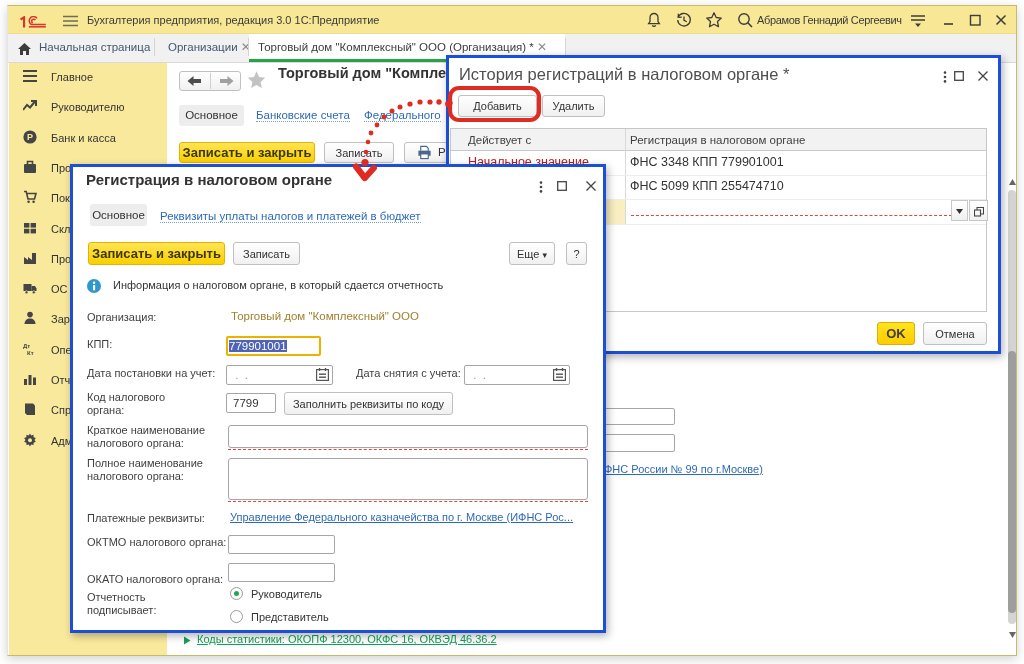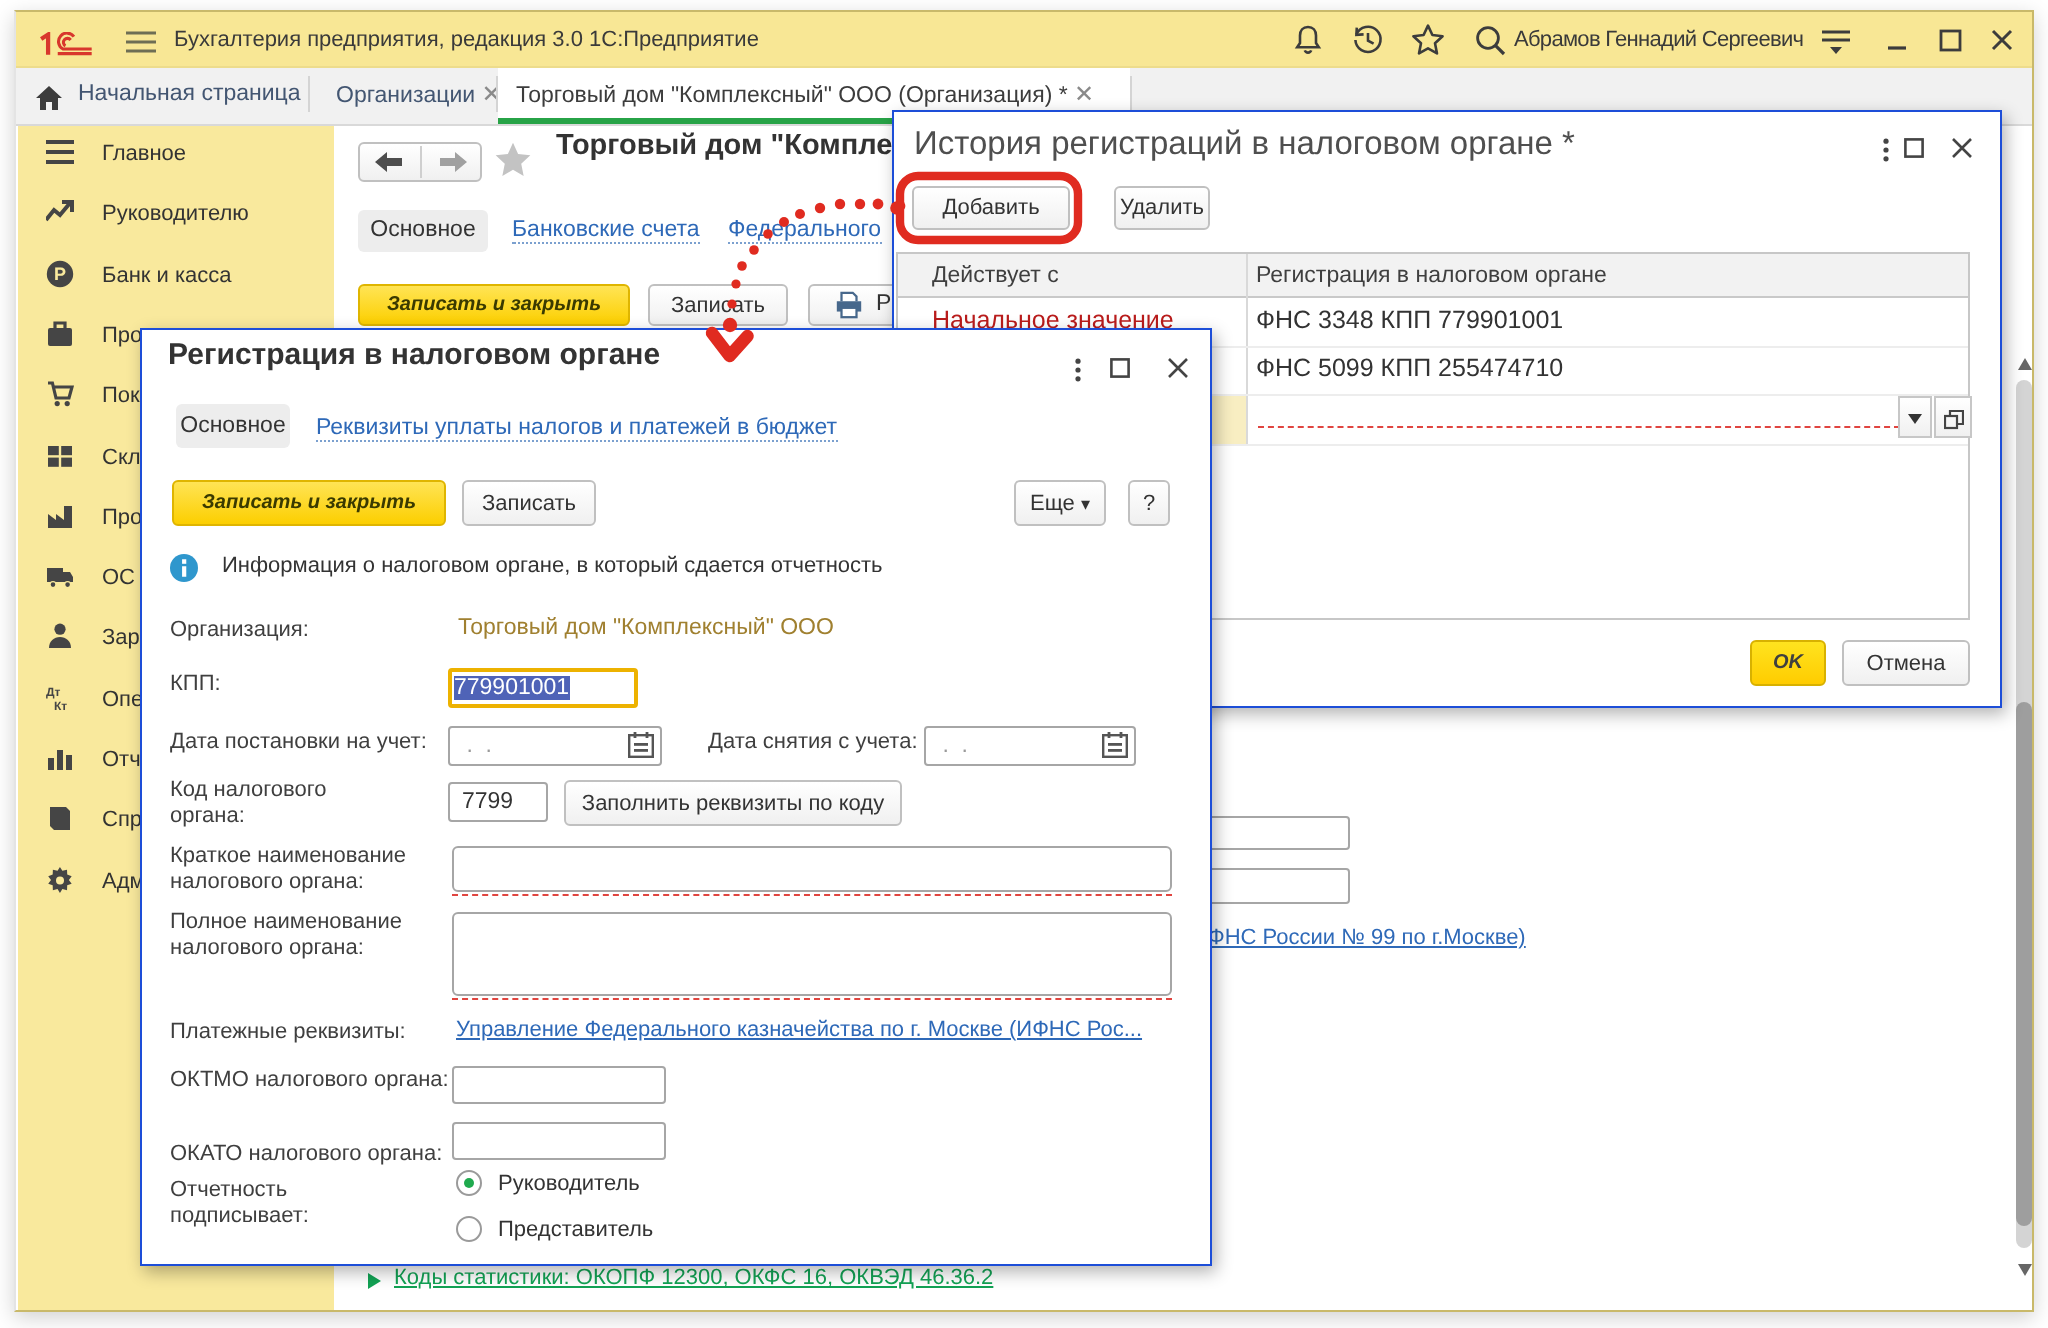--- a/index.html
+++ b/index.html
@@ -17,25 +17,25 @@
   .tabsep { position:absolute; top:4px; height:18px; width:1px; background:#d4d4d4; }
   .tabx { color:#8a8a8a; font-size:12px; }
   
   .sidebar { position:absolute; left:1px; top:57px; width:158px; height:592px; background:#f9e99d; }
   .sbitem { position:absolute; left:0; width:158px; height:30px; }
   .sbitem .lbl { position:absolute; left:42px; top:9px; font-size:11px; color:#333; white-space:nowrap; }
   .sbitem svg { position:absolute; left:14px; top:7px; }
   
   .content { position:absolute; left:159px; top:57px; width:849px; height:592px; background:#fff; }
   .btn { position:absolute; background:linear-gradient(#ffffff,#f0f0f0); border:1px solid #c0c0c0; border-radius:3px; font-size:11px; color:#333; text-align:center; font-family:"Liberation Sans", sans-serif; }
-  .ybtn { position:absolute; background:linear-gradient(#ffe455,#fccf00); border:1px solid #dfb500; border-radius:3px; font-size:10px; font-weight:bold; color:#3a3a00; text-align:center;font-style:italic; }
+  .ybtn { position:absolute; background:linear-gradient(#ffe455,#fccf00); border:1px solid #dfb500; border-radius:3px; font-size:13px; font-weight:bold; color:#3a3a00; text-align:center; }
   .link { color:#2e69b8; text-decoration:underline; }
   .dlink { color:#2e69b8; border-bottom:1px dotted #7ba0cf; text-decoration:none; }
   
-  .dialog { position:absolute; background:#fff; border:1px solid #1d4ed8; box-shadow:2px 3px 8px rgba(0,0,0,.3); }
+  .dialog { position:absolute; background:#fff; border:3px solid #1d4ed8; box-shadow:2px 3px 8px rgba(0,0,0,.3); }
   .fld { position:absolute; border:1px solid #a6a6a6; border-radius:2px; background:#fff; font-size:11.5px; color:#333; }
   .lab { position:absolute; font-size:11px; color:#3f3f3f; white-space:nowrap; }
 </style>
 </head>
 <body>
 <div class="window">
 
   <div class="topbar">
     <svg class="abs" style="left:12px;top:10px" width="27" height="12" viewBox="0 0 28 12">
       <g stroke="#d8372d" fill="none">
@@ -255,21 +255,21 @@
           <circle cx="2" cy="10.4" r="1.3"></circle>
         </g>
       </svg>
   <svg class="abs" style="left:505px;top:13px" width="10" height="10" viewBox="0 0 10 10">
         <rect x="0.7" y="0.7" width="8.6" height="8.6" fill="none" stroke="#444" stroke-width="1.3"></rect>
       </svg>
   <svg class="abs" style="left:529px;top:13px" width="10" height="10" viewBox="0 0 10 10">
         <path d="M0.5 0.5 L9.5 9.5 M9.5 0.5 L0.5 9.5" stroke="#444" stroke-width="1.3"></path>
       </svg>
   <div class="btn" style="left:9px;top:37px;width:79px;height:22px;line-height:21px">Добавить</div>
-  <div class="btn" style="left:110px;top:37px;width:48px;height:22px;line-height:21px">Удалить</div>
+  <div class="btn" style="left:93px;top:37px;width:63px;height:22px;line-height:21px">Удалить</div>
 
   <div class="abs" style="left:1px;top:70px;width:537px;height:184px;border:1px solid #c7c7c7">
     <div class="abs" style="left:0;top:0;width:535px;height:22px;background:#f2f2f2;border-bottom:1px solid #c9c9c9"></div>
     <div class="abs" style="left:17px;top:5px;font-size:11.5px;color:#3f3f3f">Действует с</div>
     <div class="abs" style="left:179px;top:5px;font-size:11.5px;color:#3f3f3f">Регистрация в налоговом органе</div>
     <div class="abs" style="left:174px;top:0;width:1px;height:95px;background:#d9d9d9"></div>
     <div class="abs" style="left:17px;top:26px;font-size:12.5px;color:#b91c1c">Начальное значение</div>
     <div class="abs" style="left:179px;top:26px;font-size:12.5px;color:#333">ФНС 3348 КПП 779901001</div>
     <div class="abs" style="left:0;top:46px;width:535px;height:1px;background:#ededed"></div>
     <div class="abs" style="left:179px;top:50px;font-size:12.5px;color:#333">ФНС 5099 КПП 255474710</div>

